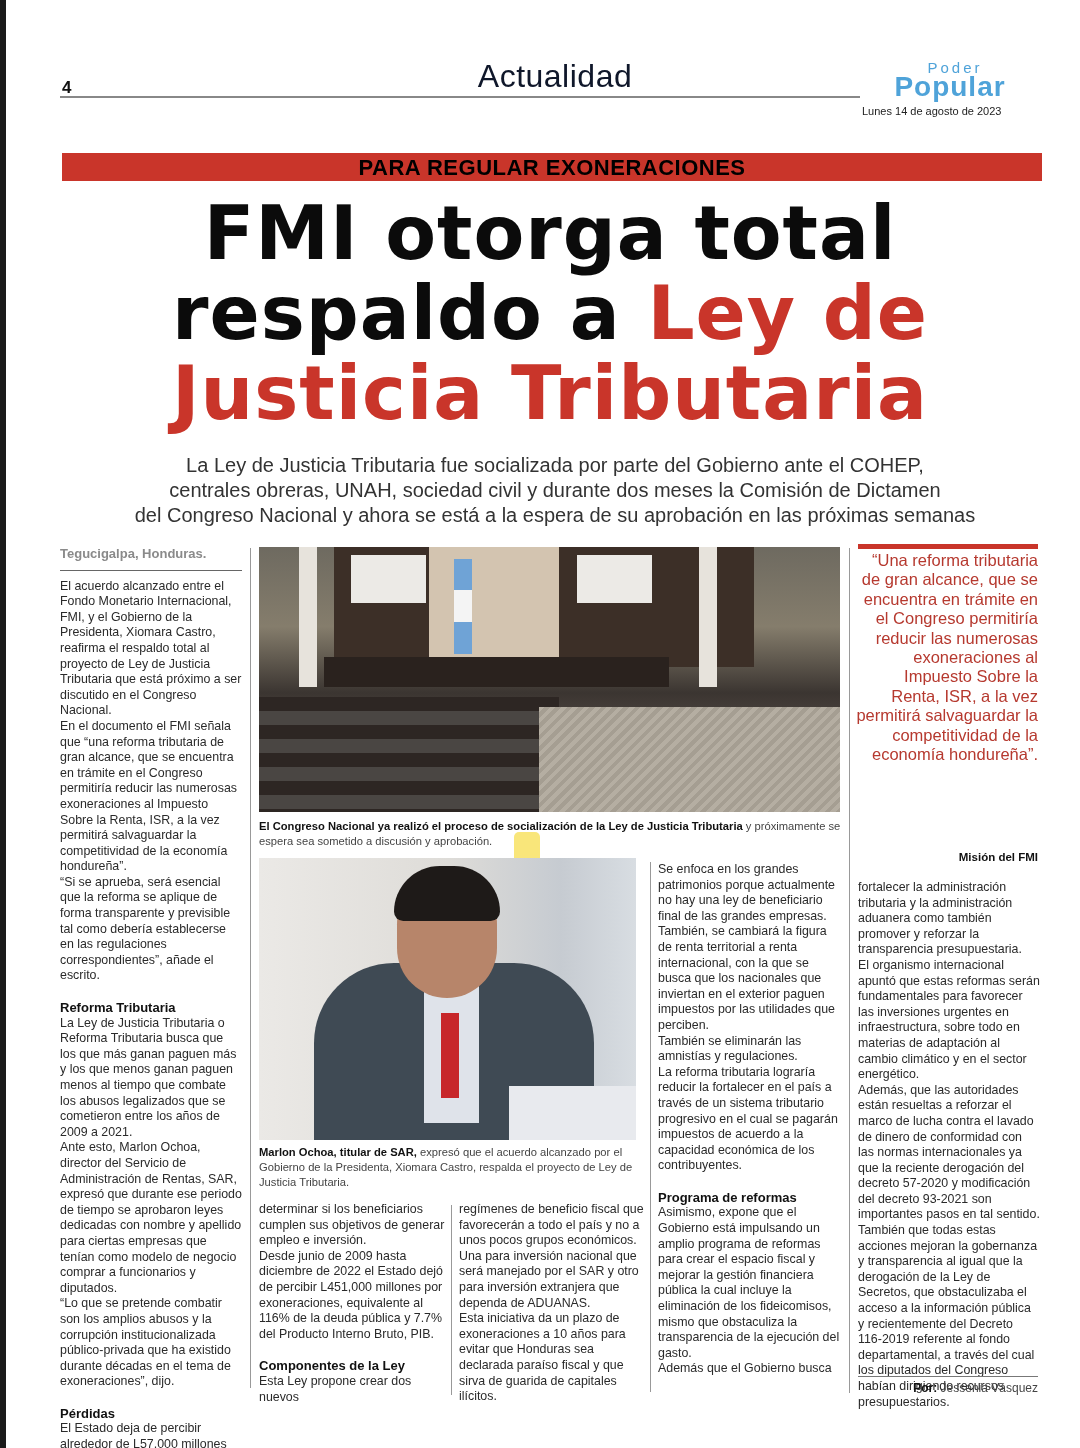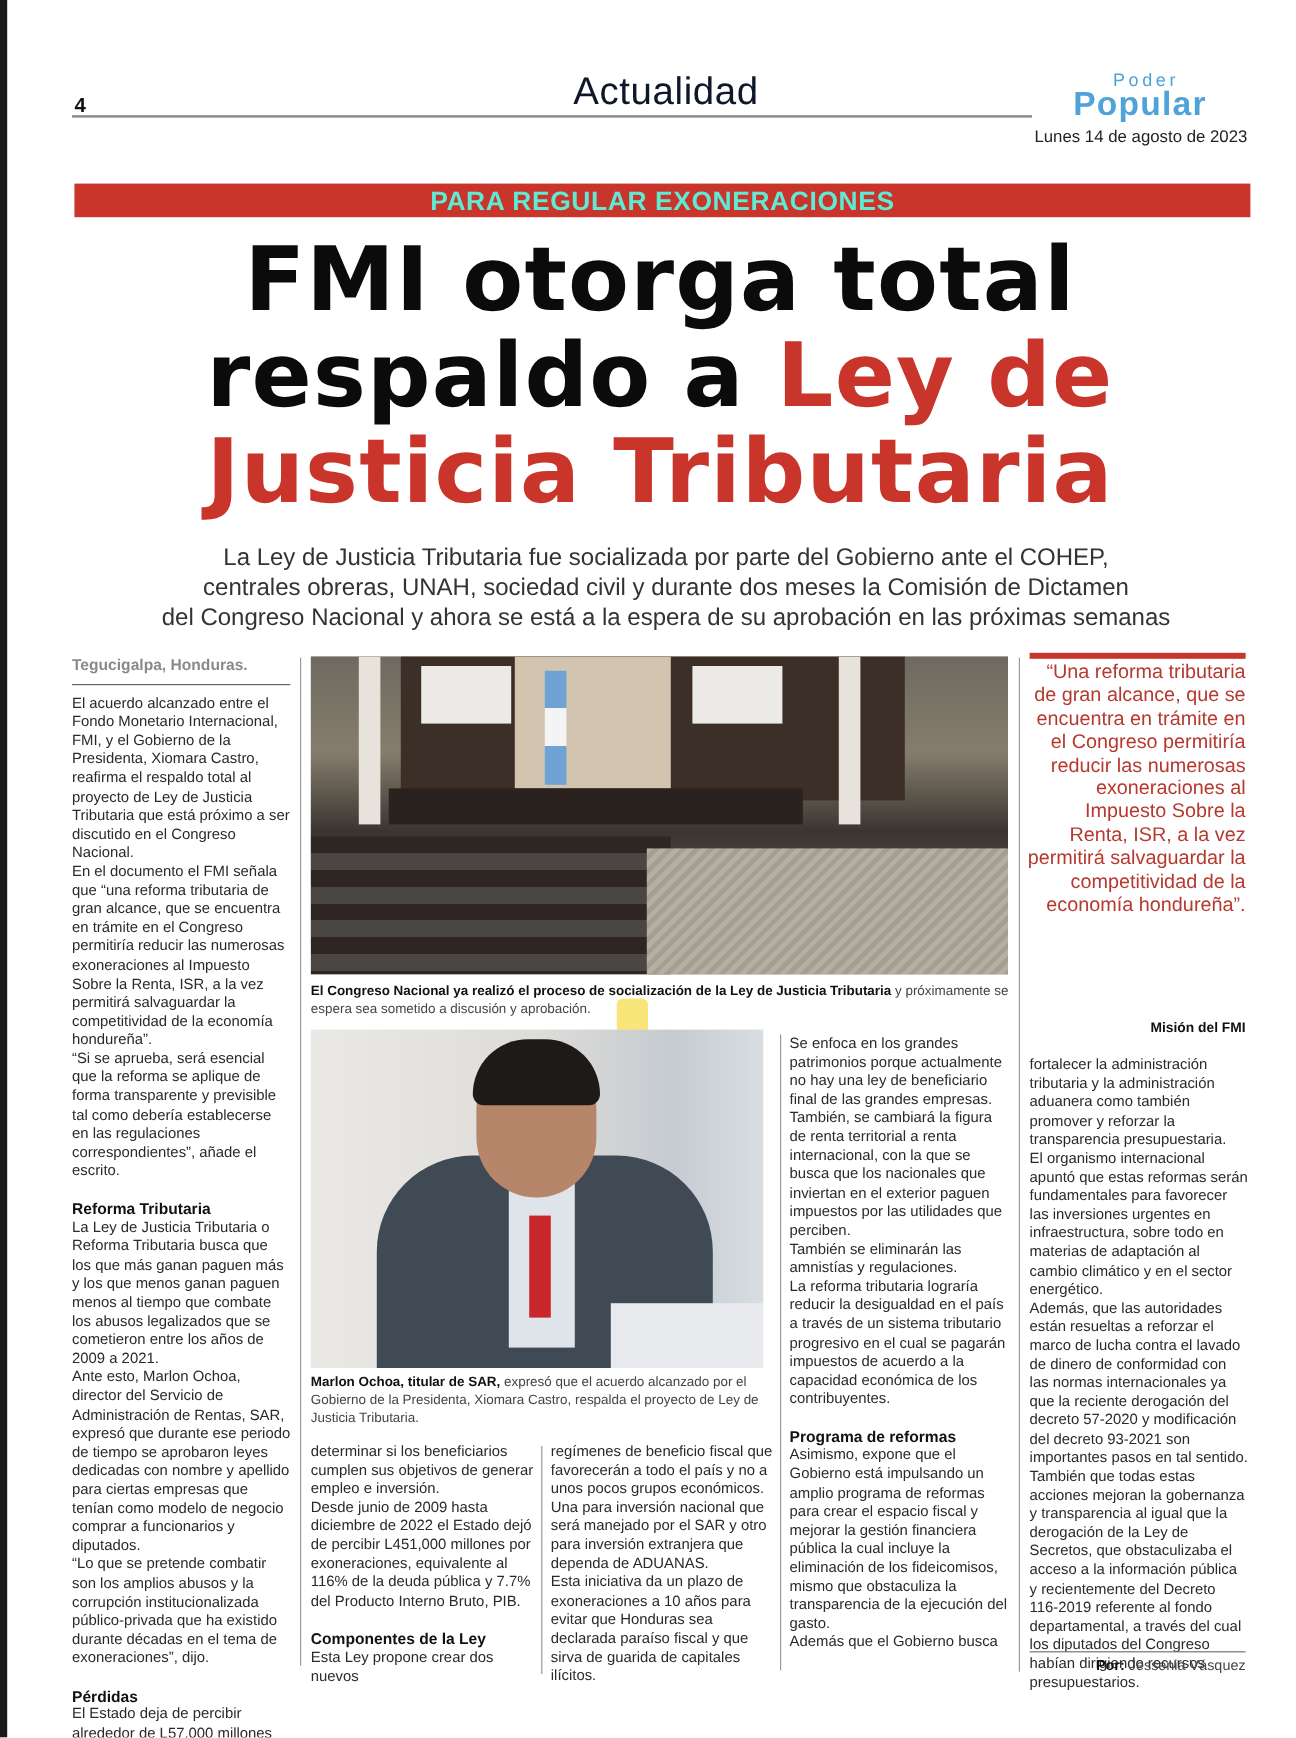--- a/index.html
+++ b/index.html
@@ -12,25 +12,25 @@
   .page { position: absolute; left: 0; top: 0; width: 1080px; height: 1448px; }
 
   
   .page-num { position: absolute; left: 62px; top: 78px; font-weight: bold; font-size: 17px; color: #111; }
   .rule-top { position: absolute; left: 60px; top: 96px; width: 800px; height: 2px; background: #888; }
   .section-name { position: absolute; left: 330px; width: 450px; top: 58px; text-align: center;
     font-size: 32px; color: #0f172a; letter-spacing: 0.5px; }
   .logo { position: absolute; left: 855px; top: 60px; width: 190px; text-align: center; line-height: 1; }
   .logo-small { font-size: 15px; color: #4fa3d9; letter-spacing: 3px; display: block; margin-left: 10px; }
   .logo-big { font-size: 28px; font-weight: bold; color: #4fa3d9; letter-spacing: 1px; display: block; margin-top: -2px; }
-  .pub-date { position: absolute; left: 862px; top: 105px; font-size: 14px; color: #222; }
+  .pub-date { position: absolute; left: 862px; top: 105px; font-size: 11px; color: #222; }
 
   
   .kicker { position: absolute; left: 62px; top: 153px; width: 980px; height: 28px; background: #c9352a;
-    color: #5eead4; font-weight: bold; font-size: 22px; text-align: center; line-height: 29px; letter-spacing: 0.5px; }
+    color: #000000; font-weight: bold; font-size: 22px; text-align: center; line-height: 29px; letter-spacing: 0.5px; }
 
   
   .headline { position: absolute; left: 40px; top: 193px; width: 1020px; text-align: center;
     font-family: "DejaVu Sans", sans-serif; font-weight: bold; font-size: 74px; line-height: 80px;
     letter-spacing: 1px; color: #0b0b0b; }
   .headline .red { color: #c9352a; }
 
   .deck { position: absolute; left: 60px; top: 453px; width: 990px; text-align: center;
     font-size: 20px; line-height: 25px; color: #333; }
 
@@ -182,21 +182,21 @@
     <p>Una para inversión nacional que será manejado por el SAR y otro para inversión extranjera que dependa de ADUANAS.</p>
     <p>Esta iniciativa da un plazo de exoneraciones a 10 años para evitar que Honduras sea declarada paraíso fiscal y que sirva de guarida de capitales ilícitos.</p>
   </div>
 
   <div class="vline" style="left:650px; top:862px; height:530px;"></div>
 
   <div class="col col4">
     <p>Se enfoca en los grandes patrimonios porque actualmente no hay una ley de beneficiario final de las grandes empresas.</p>
     <p>También, se cambiará la figura de renta territorial a renta internacional, con la que se busca que los nacionales que inviertan en el exterior paguen impuestos por las utilidades que perciben.</p>
     <p>También se eliminarán las amnistías y regulaciones.</p>
-    <p>La reforma tributaria lograría reducir la desigualdad en el país a través de un sistema tributario progresivo en el cual se pagarán impuestos de acuerdo a la capacidad económica de los contribuyentes.</p>
+    <p>La reforma tributaria lograría reducir la fortalecer en el país a través de un sistema tributario progresivo en el cual se pagarán impuestos de acuerdo a la capacidad económica de los contribuyentes.</p>
     <p class="sub" style="margin-top:16px;">Programa de reformas</p>
     <p>Asimismo, expone que el Gobierno está impulsando un amplio programa de reformas para crear el espacio fiscal y mejorar la gestión financiera pública la cual incluye la eliminación de los fideicomisos, mismo que obstaculiza la transparencia de la ejecución del gasto.</p>
     <p>Además que el Gobierno busca</p>
   </div>
 
   <div class="vline" style="left:849px; top:548px; height:845px;"></div>
 
   <div class="pq-bar"></div>
   <div class="pullquote">“Una reforma tributaria de gran alcance, que se encuentra en trámite en el Congreso permitiría reducir las numerosas exoneraciones al Impuesto Sobre la Renta, ISR, a la vez permitirá salvaguardar la competitividad de la economía hondureña”.</div>
   <div class="pq-src">Misión del FMI</div>

